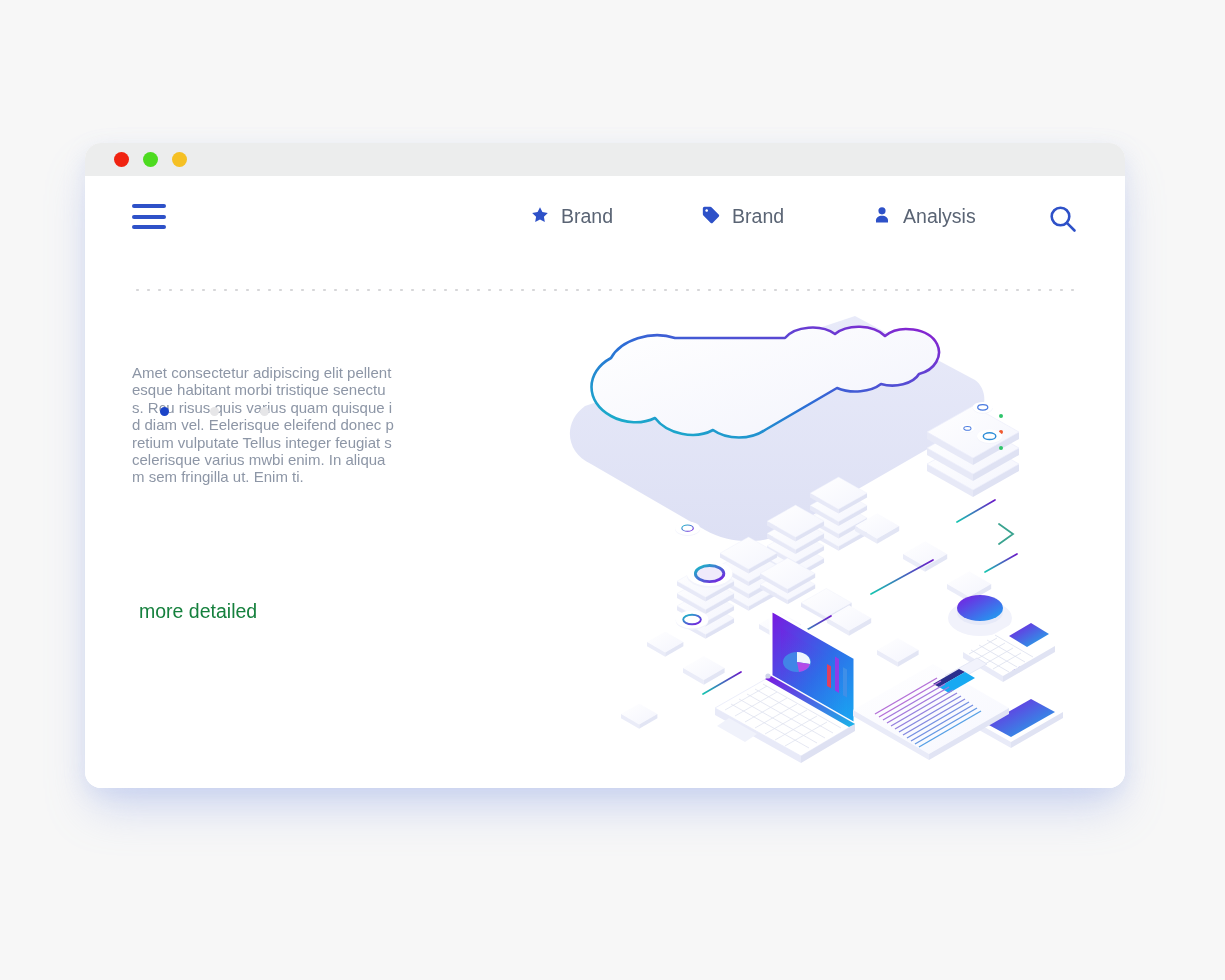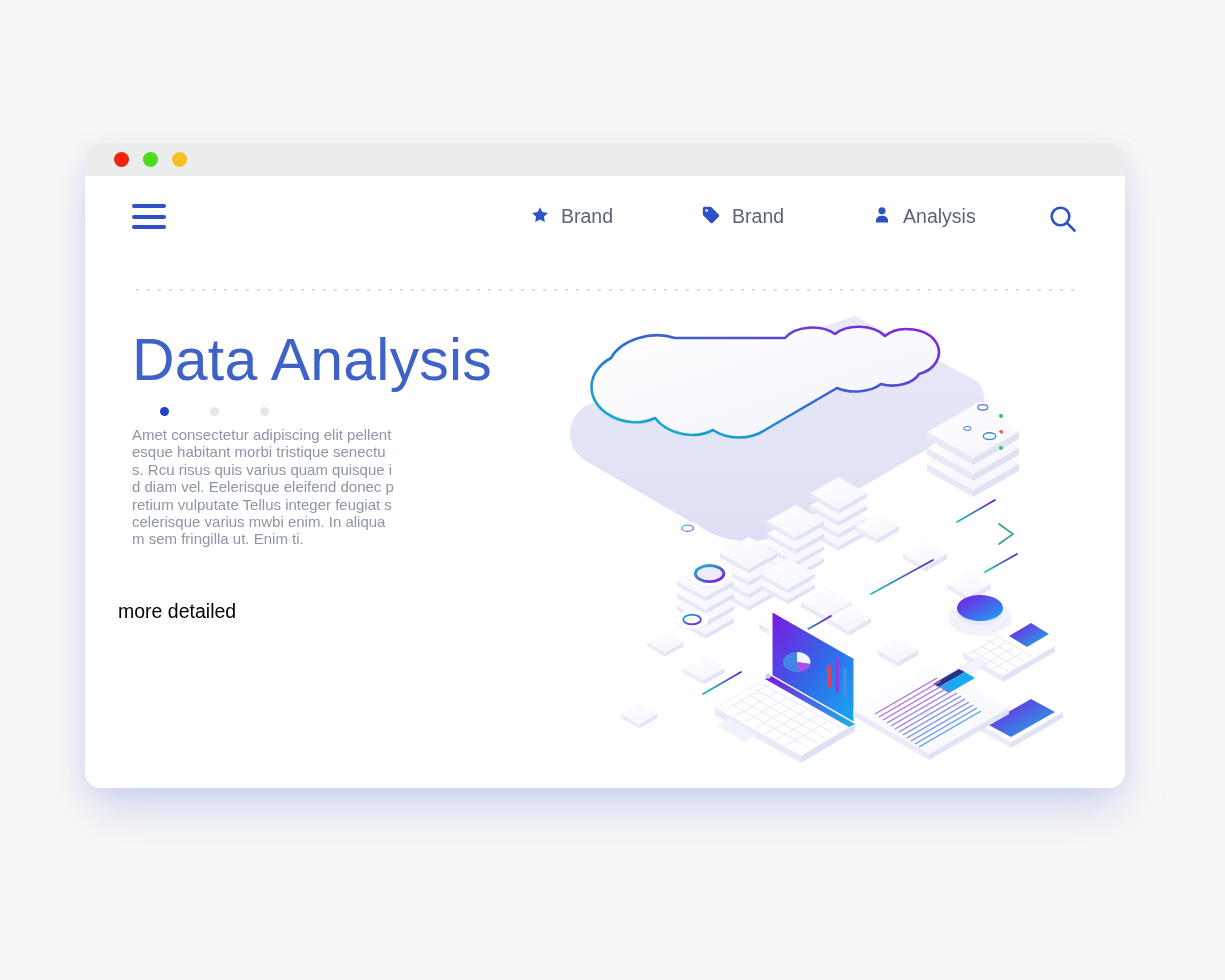--- a/index.html
+++ b/index.html
@@ -127,23 +127,23 @@
   #carousel-dots {
     position: absolute;
     left: 75px; top: 231px;
     display: flex; gap: 41px;
   }
   .cdot { width: 9px; height: 9px; border-radius: 50%; background: #e6e6e8; cursor: pointer; }
   .cdot.active { background: #1b44c8; }
 
   #more-detailed {
     position: absolute;
-    left: 33px; top: 424px;
+    left: 54px; top: 424px;
     font-size: 19.5px;
-    color: #000000;
+    color: #15803d;
     cursor: pointer;
     text-decoration: none;
   }
 
   
   #illustration {
     position: absolute;
     left: 470px;
     top: 118px;
     width: 540px;
@@ -201,21 +201,20 @@
       <svg id="search-btn" viewBox="0 0 30 30">
         <circle cx="12.5" cy="12.5" r="8.8" fill="none" stroke="#2e51c8" stroke-width="2.6"></circle>
         <line x1="18.9" y1="18.9" x2="26.5" y2="26.5" stroke="#2e51c8" stroke-width="2.6" stroke-linecap="round"></line>
       </svg>
 
     </div>
 
     <div id="nav-divider"></div>
 
     <div id="hero-copy">
-      <h1 id="page-title">Data Analysis</h1>
       <p id="hero-paragraph">Amet consectetur adipiscing elit pellentesque habitant morbi tristique senectus. Rcu risus quis varius quam quisque id diam vel. Eelerisque eleifend donec pretium vulputate Tellus integer feugiat scelerisque varius mwbi enim. In aliquam sem fringilla ut. Enim ti.</p>
     </div>
 
     <div id="carousel-dots">
       <span class="cdot active"></span>
       <span class="cdot"></span>
       <span class="cdot"></span>
     </div>
 
     <a id="more-detailed">more detailed</a>

